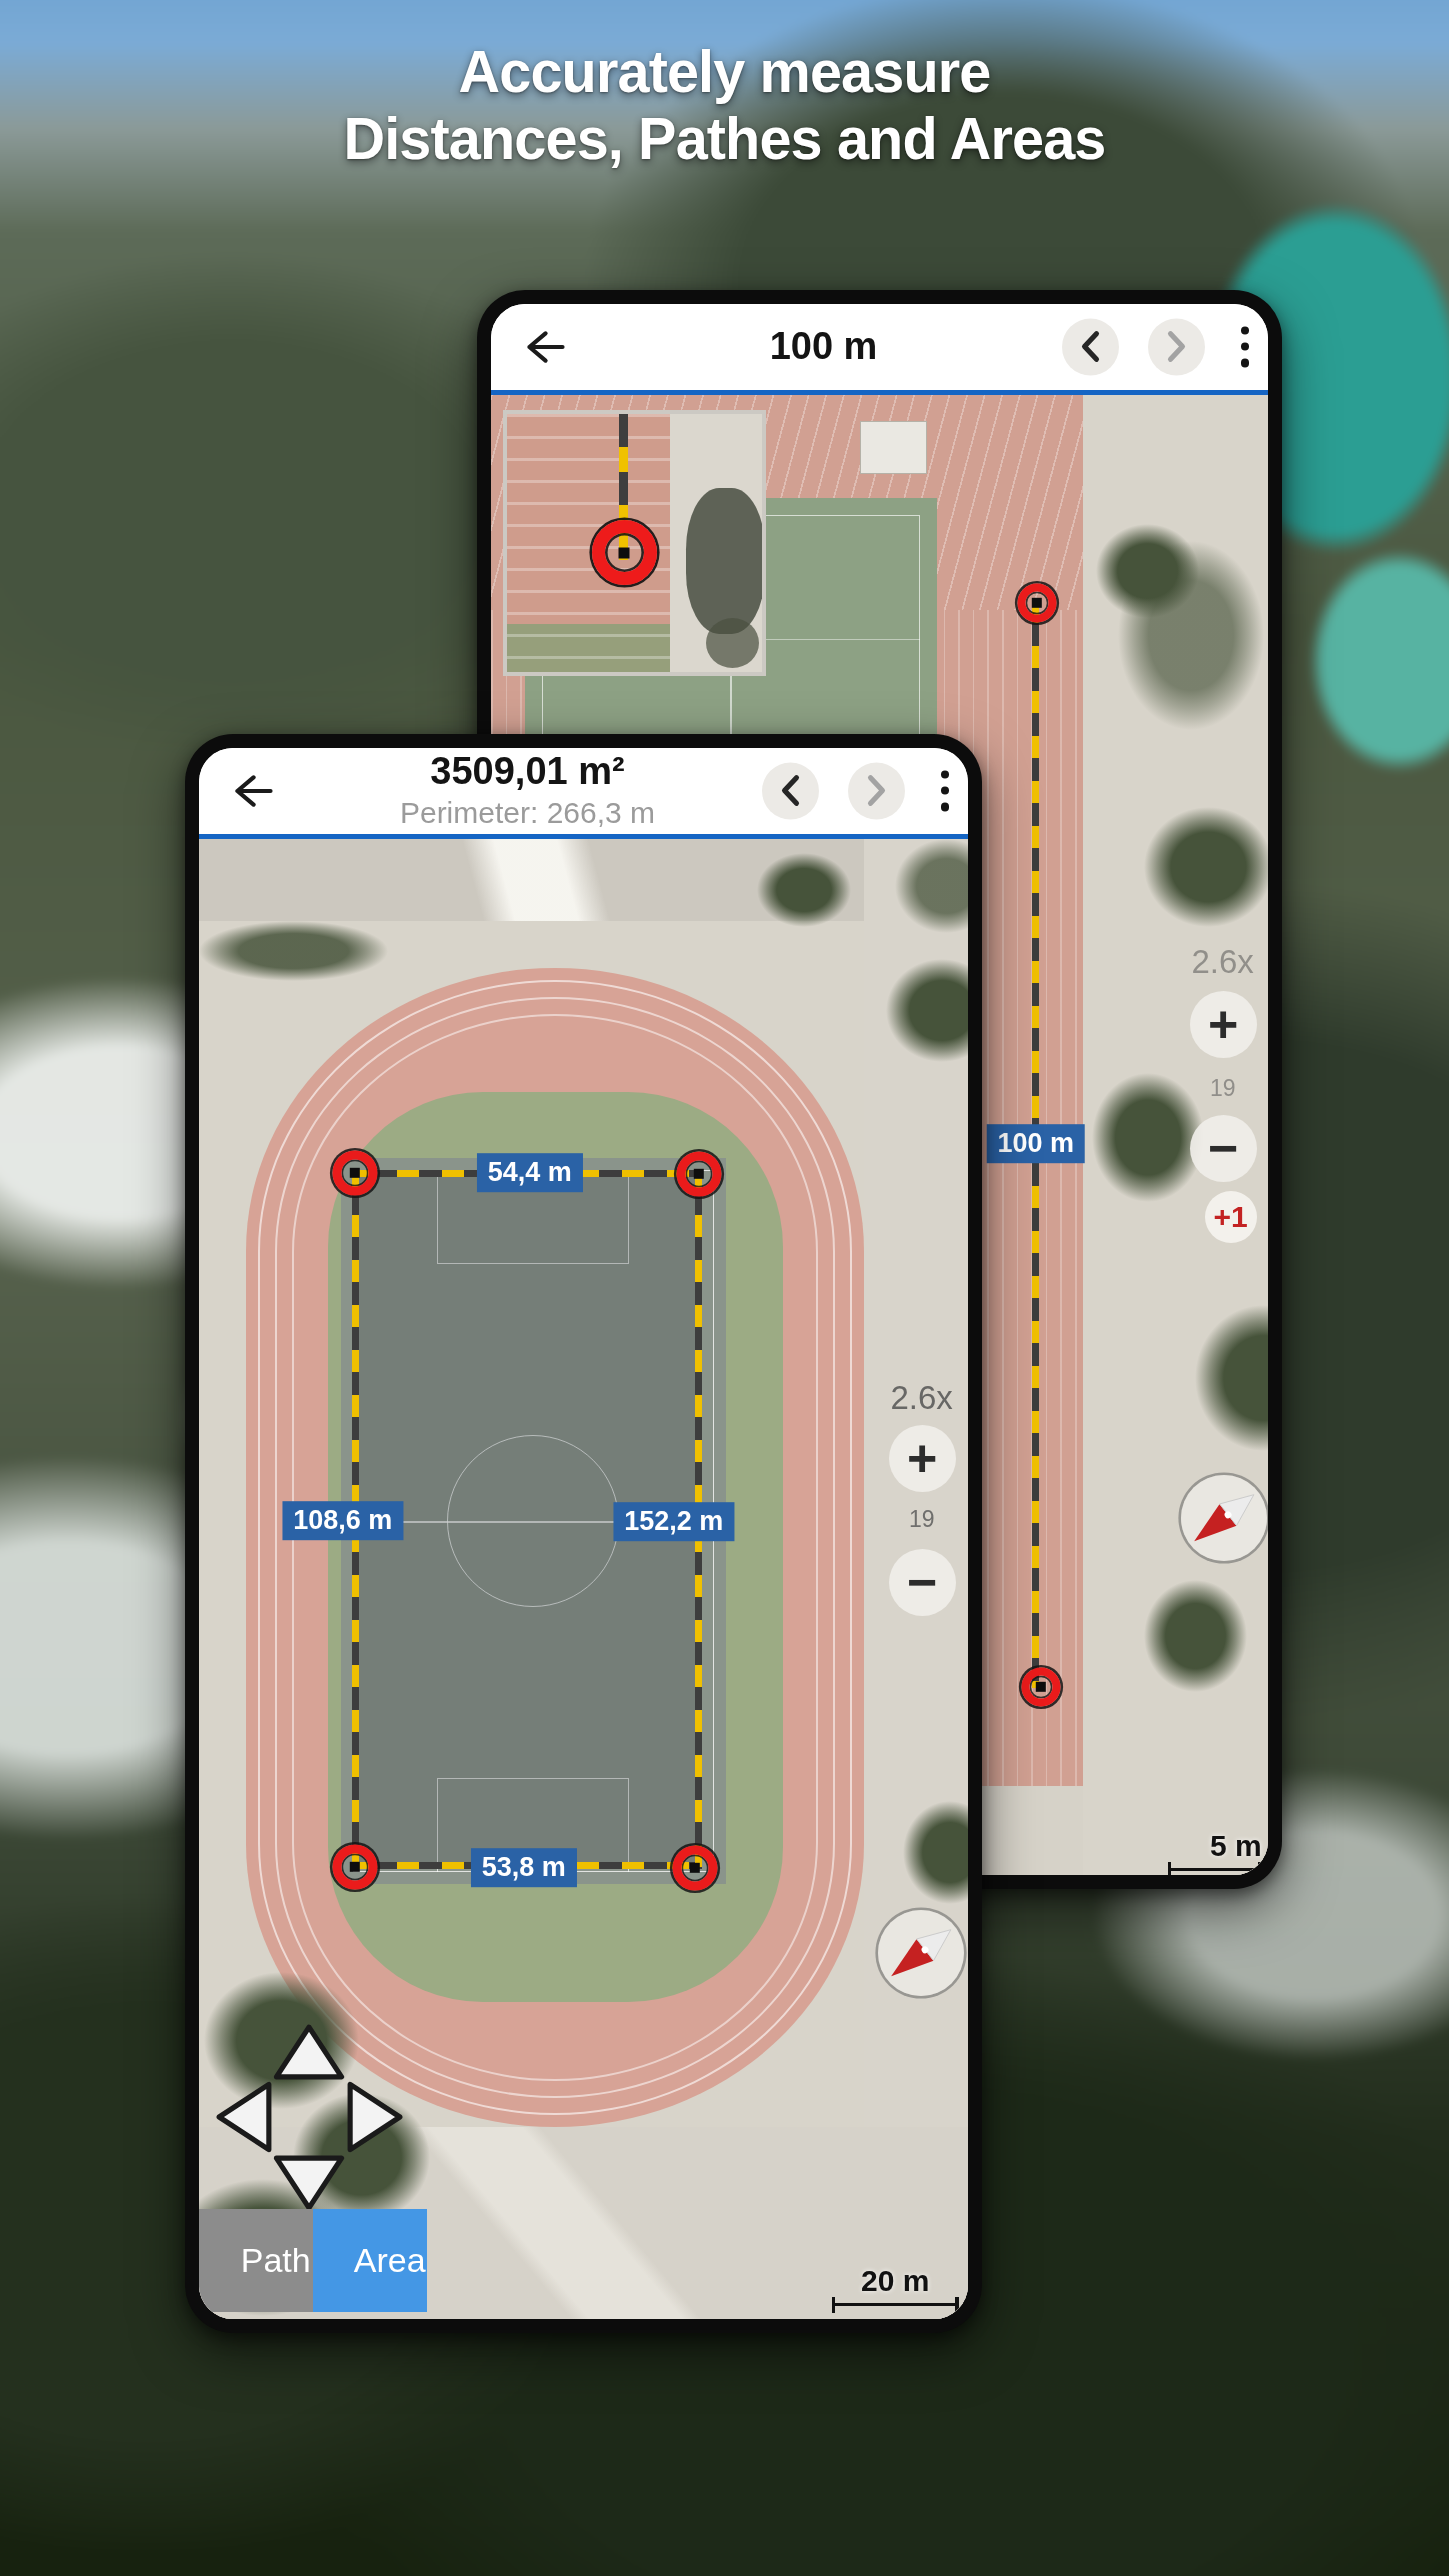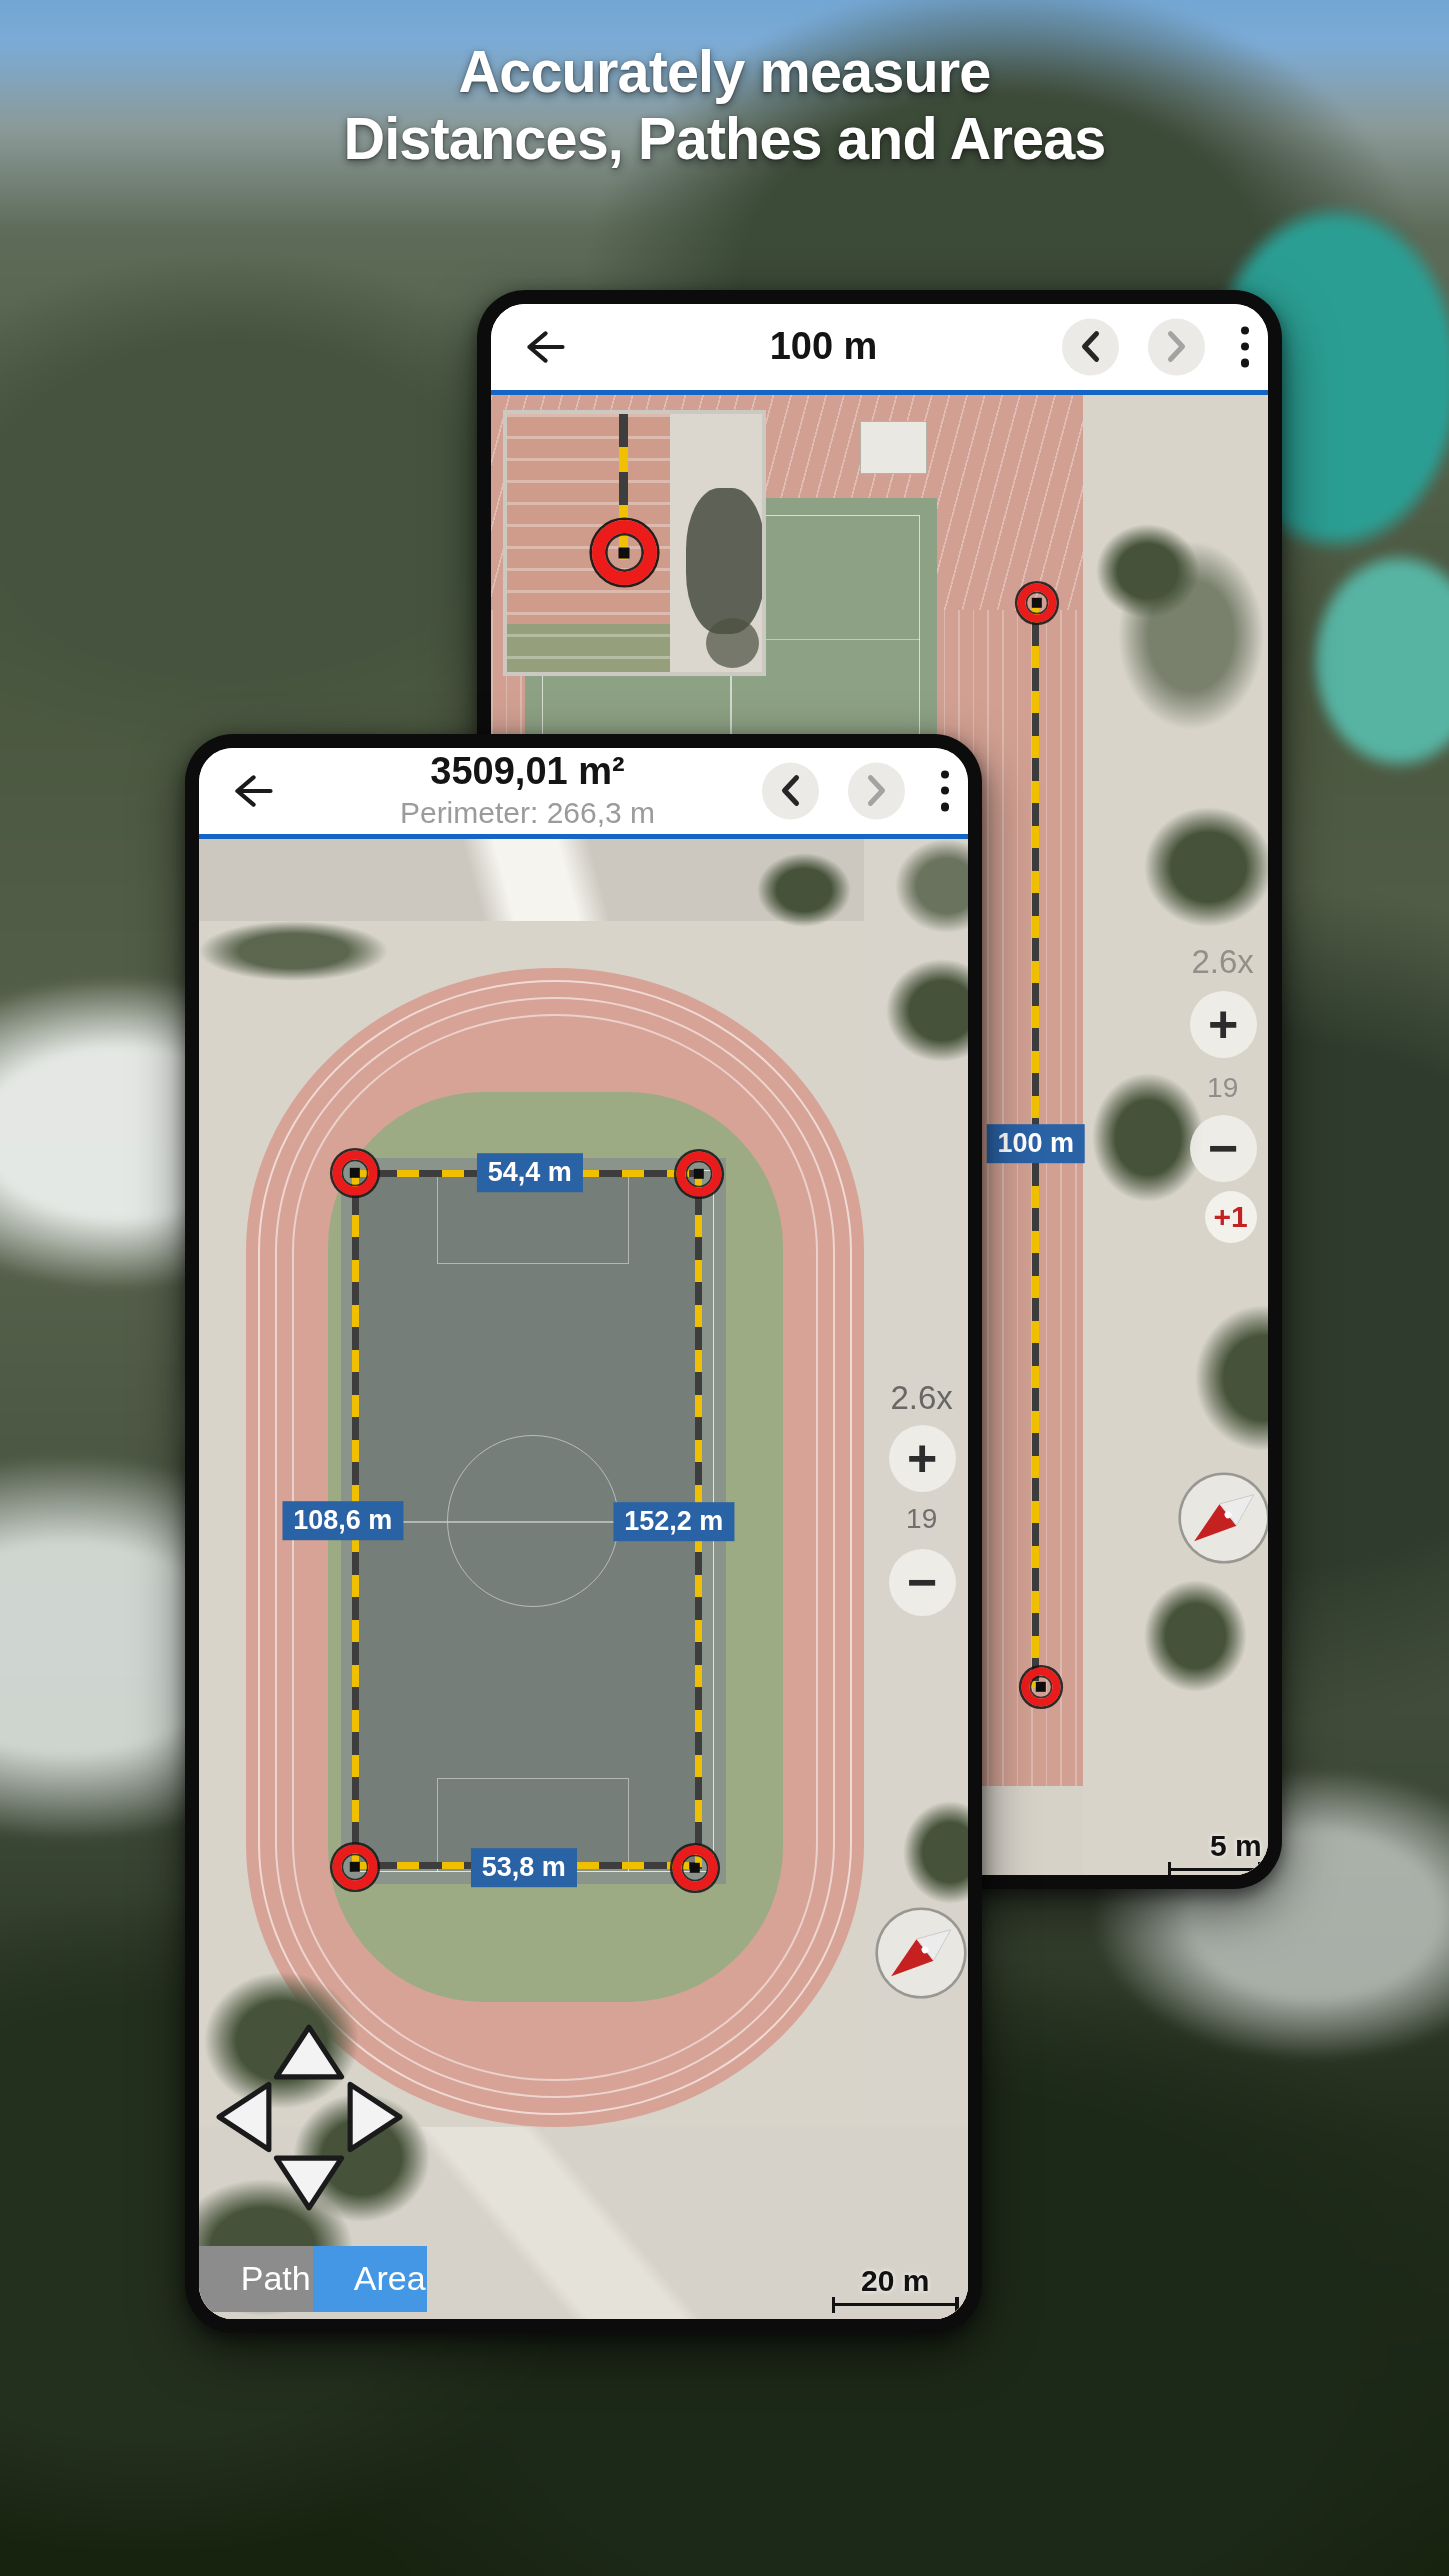--- a/index.html
+++ b/index.html
@@ -65,21 +65,21 @@
   .dash-h { position:absolute; height:6.9px; z-index:20;
             background:repeating-linear-gradient(90deg,#f0c000 0 22px,#3d3d3d 22px 45px); }
   .dash-v { position:absolute; width:6.9px; z-index:20;
             background:repeating-linear-gradient(180deg,#f0c000 0 22px,#3d3d3d 22px 45px); }
   .marker { position:absolute; width:45px; height:45px; transform:translate(-50%,-50%); z-index:25;
             border-radius:50%; border:9.4px solid #ea1b1b;
             box-shadow:0 0 0 2.6px rgba(20,20,20,.85), inset 0 0 0 1.7px rgba(20,20,20,.8); }
   .marker::after { content:""; position:absolute; left:50%; top:50%; width:9.4px; height:9.4px;
                    background:#0e0e0e; transform:translate(-50%,-50%); }
   .zoomfactor { position:absolute; transform:translate(-50%,-50%); font-size:33px; color:#4c4c4c; z-index:30; }
-  .zoomlevel  { position:absolute; transform:translate(-50%,-50%); font-size:28px; color:#565656; z-index:30; }
+  .zoomlevel  { position:absolute; transform:translate(-50%,-50%); font-size:23px; color:#565656; z-index:30; }
   .zoombtn { position:absolute; width:67px; height:67px; border-radius:50%; z-index:30;
              background:rgba(240,238,233,.92); color:#2c2c2c; font-size:52px; font-weight:bold;
              display:flex; align-items:center; justify-content:center; line-height:0; }
   .plusone { position:absolute; width:52px; height:52px; border-radius:50%; z-index:30;
              background:rgba(246,244,240,.9); color:#c32222; font-weight:bold; font-size:30px;
              display:flex; align-items:center; justify-content:center; }
   .compass { position:absolute; width:86px; height:86px; border-radius:50%; z-index:30;
              background:rgba(250,250,248,.5); box-shadow:0 0 0 2.6px rgba(100,100,100,.55); }
   .compass svg { position:absolute; inset:0; transform:rotate(-38deg); }
   .scalebar { position:absolute; z-index:30; text-align:center; }
@@ -145,21 +145,21 @@
   
   .dpad { position:absolute; left:15.5px; top:1183px; width:191px; height:191px; z-index:30; }
   .dpad .arr { position:absolute; }
   .arr-up    { left:59px; top:0; }
   .arr-down  { left:59px; top:131px; }
   .arr-left  { left:0; top:59px; }
   .arr-right { left:131px; top:59px; }
 
   
   .modebar { position:absolute; left:0; bottom:7.7px; display:flex; z-index:30; }
-  .modebtn { width:114px; height:66px; display:flex; align-items:center; justify-content:center;
+  .modebtn { width:114px; height:103px; display:flex; align-items:center; justify-content:center;
              color:#fff; font-size:34px;padding-left:40px; }
   .modebtn.inactive { background:#8c8c8c; }
   .modebtn.active   { background:#4497e5; }
 </style>
 </head>
 <body>
 
 <div class="bg">
   <div class="bg-art"></div>
 </div>

